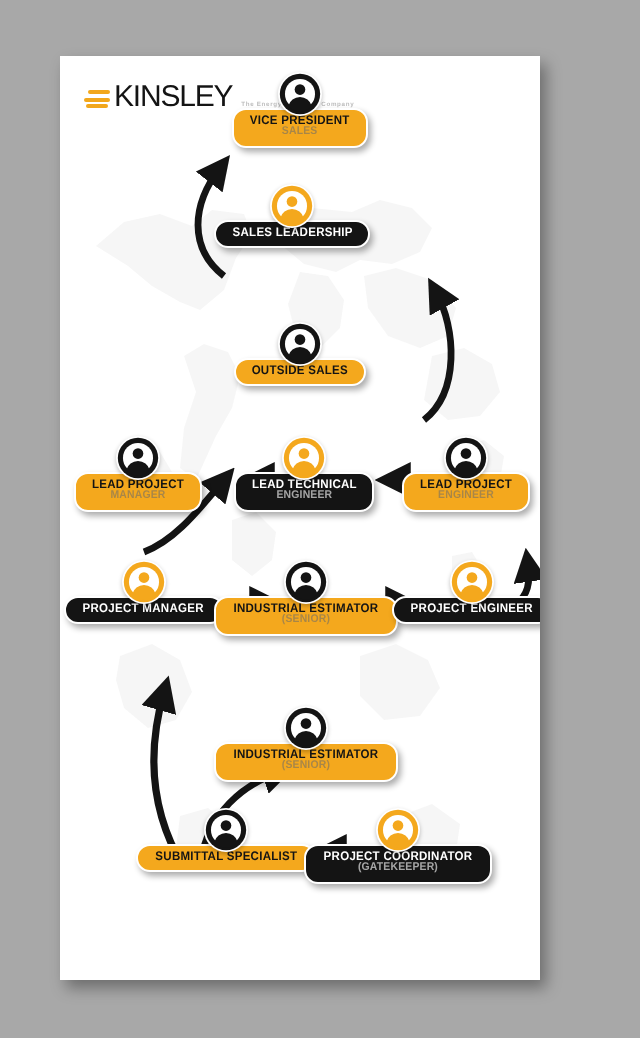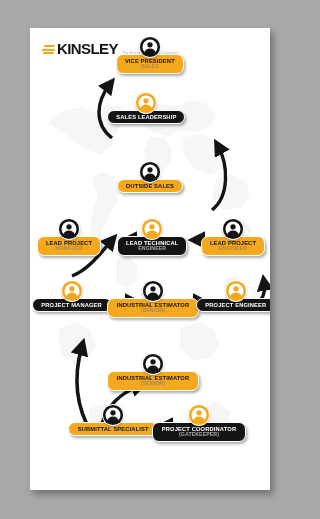--- a/index.html
+++ b/index.html
@@ -34,21 +34,21 @@
   .logo-mark{
     width:13px;height:13px;margin-right:2px;margin-top:2px;
     display:flex;flex-direction:column;justify-content:center;gap:1.5px;
   }
   .logo-mark i{display:block;height:2px;background:#F2A71B;border-radius:1px;}
   .logo-mark i:nth-child(1){width:11px;margin-left:2px;}
   .logo-mark i:nth-child(2){width:13px;margin-left:0px;}
   .logo-mark i:nth-child(3){width:11px;margin-left:1px;}
   .logo-text{line-height:1;}
   .logo-name{
-    font-size:15px;font-weight:bold;letter-spacing:-0.6px;
+    font-size:15px;font-weight:normal;letter-spacing:-0.6px;
     color:#141414;font-family:"Liberation Sans",sans-serif;
   }
   .logo-tag{
     font-size:3.1px;letter-spacing:0.35px;color:#bdbdbd;
     margin-top:2px;white-space:nowrap;font-weight:bold;
   }
 
   
   .node{position:absolute;display:flex;flex-direction:column;align-items:center;}
   .avatar{

